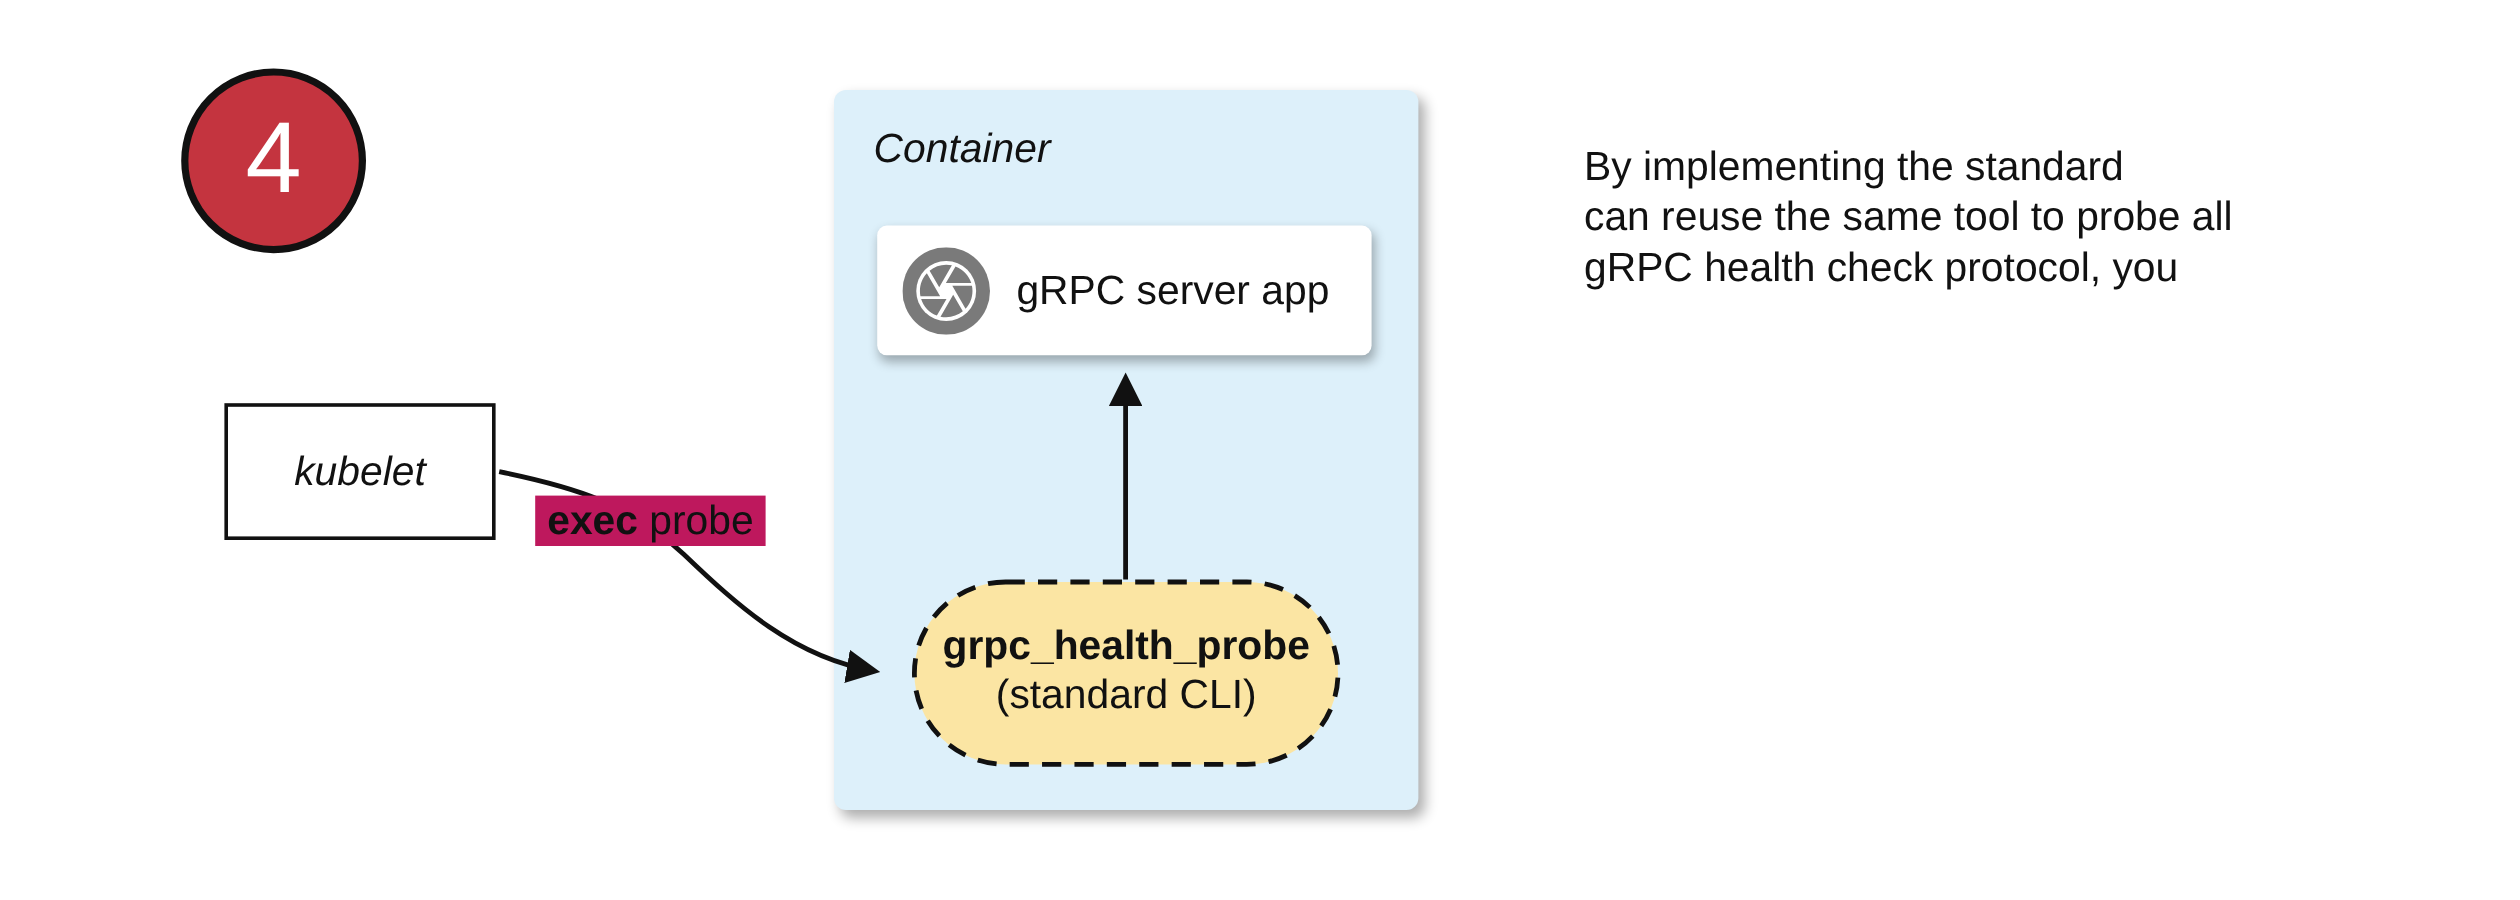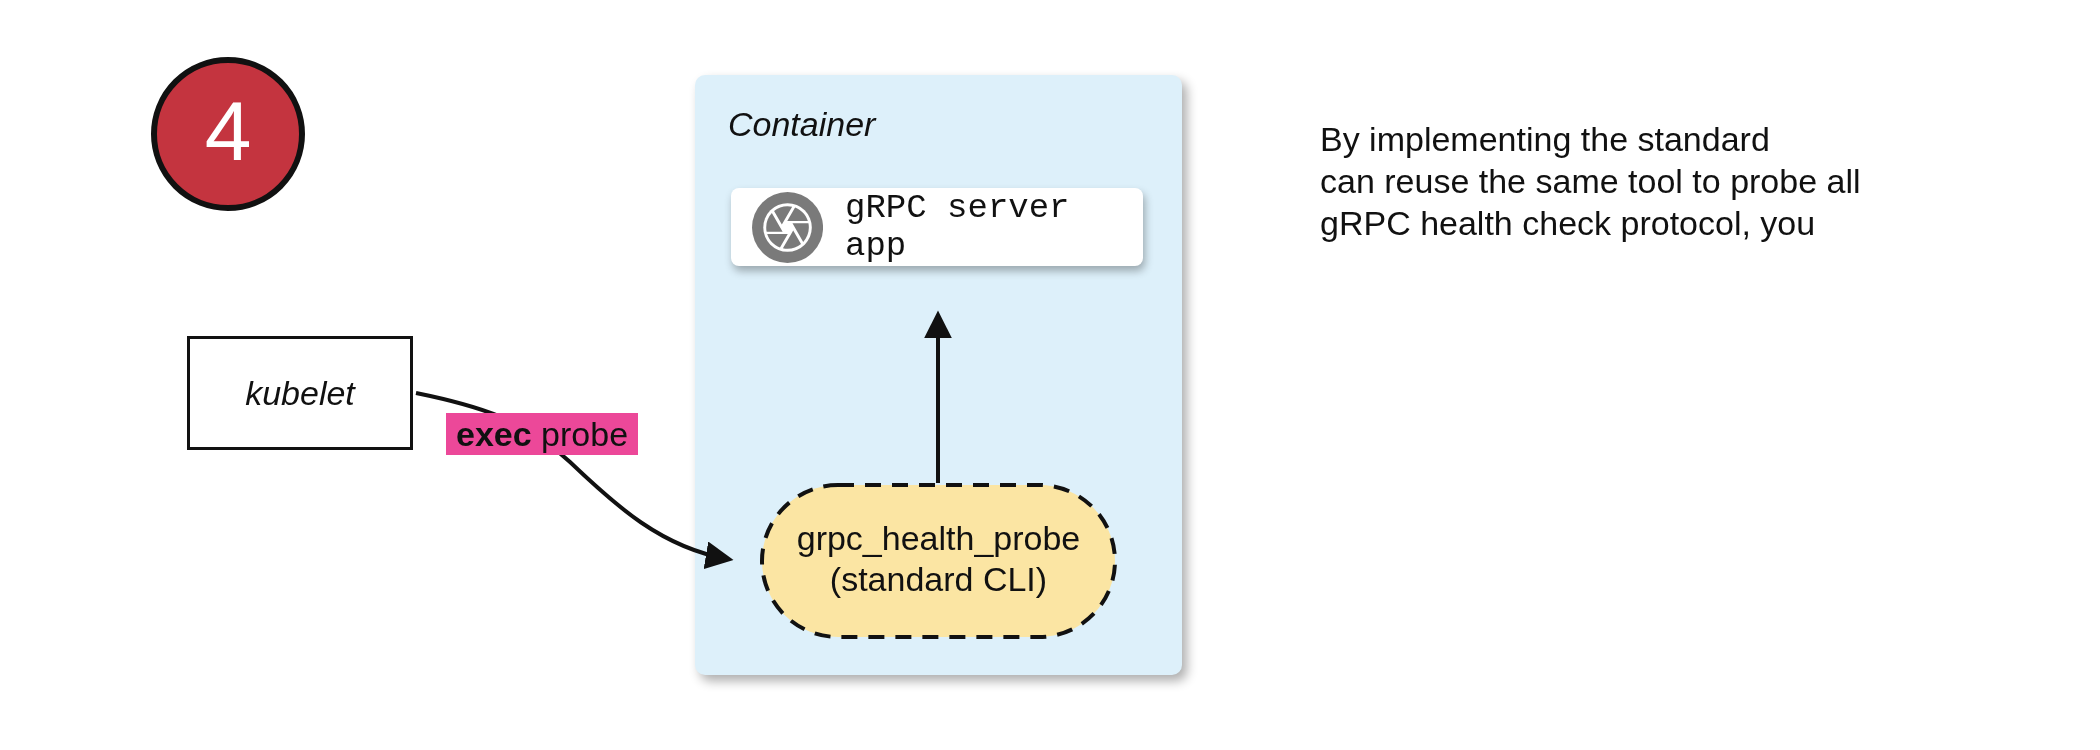--- a/index.html
+++ b/index.html
@@ -30,43 +30,43 @@
     left:695px;top:75px;width:487px;height:600px;
     background:#ddf0fa;border-radius:10px;
     box-shadow:5px 6px 11px rgba(0,0,0,0.32);z-index:1;
   }
   #container-title{
     left:728px;top:104px;font-size:34px;line-height:41px;z-index:2;font-style:italic;
   }
 
   
   #server-box{
-    left:731px;top:188px;width:412px;height:78px;box-sizing:border-box;
+    left:731px;top:188px;width:412px;height:108px;box-sizing:border-box;
     background:#fff;border-radius:8px;box-shadow:2px 5px 9px rgba(0,0,0,0.30);
     display:flex;align-items:center;gap:22px;padding-left:21px;
-    font-size:34px;z-index:2;font-family:Liberation Mono, monospace;
+    font-size:34px;z-index:2;
   }
 
   
   #probe-pill-text{
     left:762px;top:485px;width:353px;height:152px;
     display:flex;flex-direction:column;align-items:center;justify-content:center;
     font-size:34px;line-height:41px;text-align:center;padding-bottom:4px;
     box-sizing:border-box;z-index:6;
   }
-  #probe-pill-text .t1{font-weight:normal;}
+  #probe-pill-text .t1{font-weight:bold;}
 
   
   #health-label{
     left:938px;top:370px;transform:translateX(-50%);
     background:#ddf0fa;padding:0 10px;text-align:center;
     font-size:34px;line-height:41px;z-index:6;white-space:nowrap;
   }
   #exec-label{
-    left:446px;top:413px;background:#ec4899;padding:2px 10px;
+    left:446px;top:413px;background:#be185d;padding:2px 10px;
     font-size:34px;line-height:38px;z-index:6;white-space:nowrap;
   }
   #exec-label b{font-weight:bold;}
 
   
   #note{
     left:1320px;top:118px;font-size:34px;line-height:42px;z-index:2;
   }
 
   

